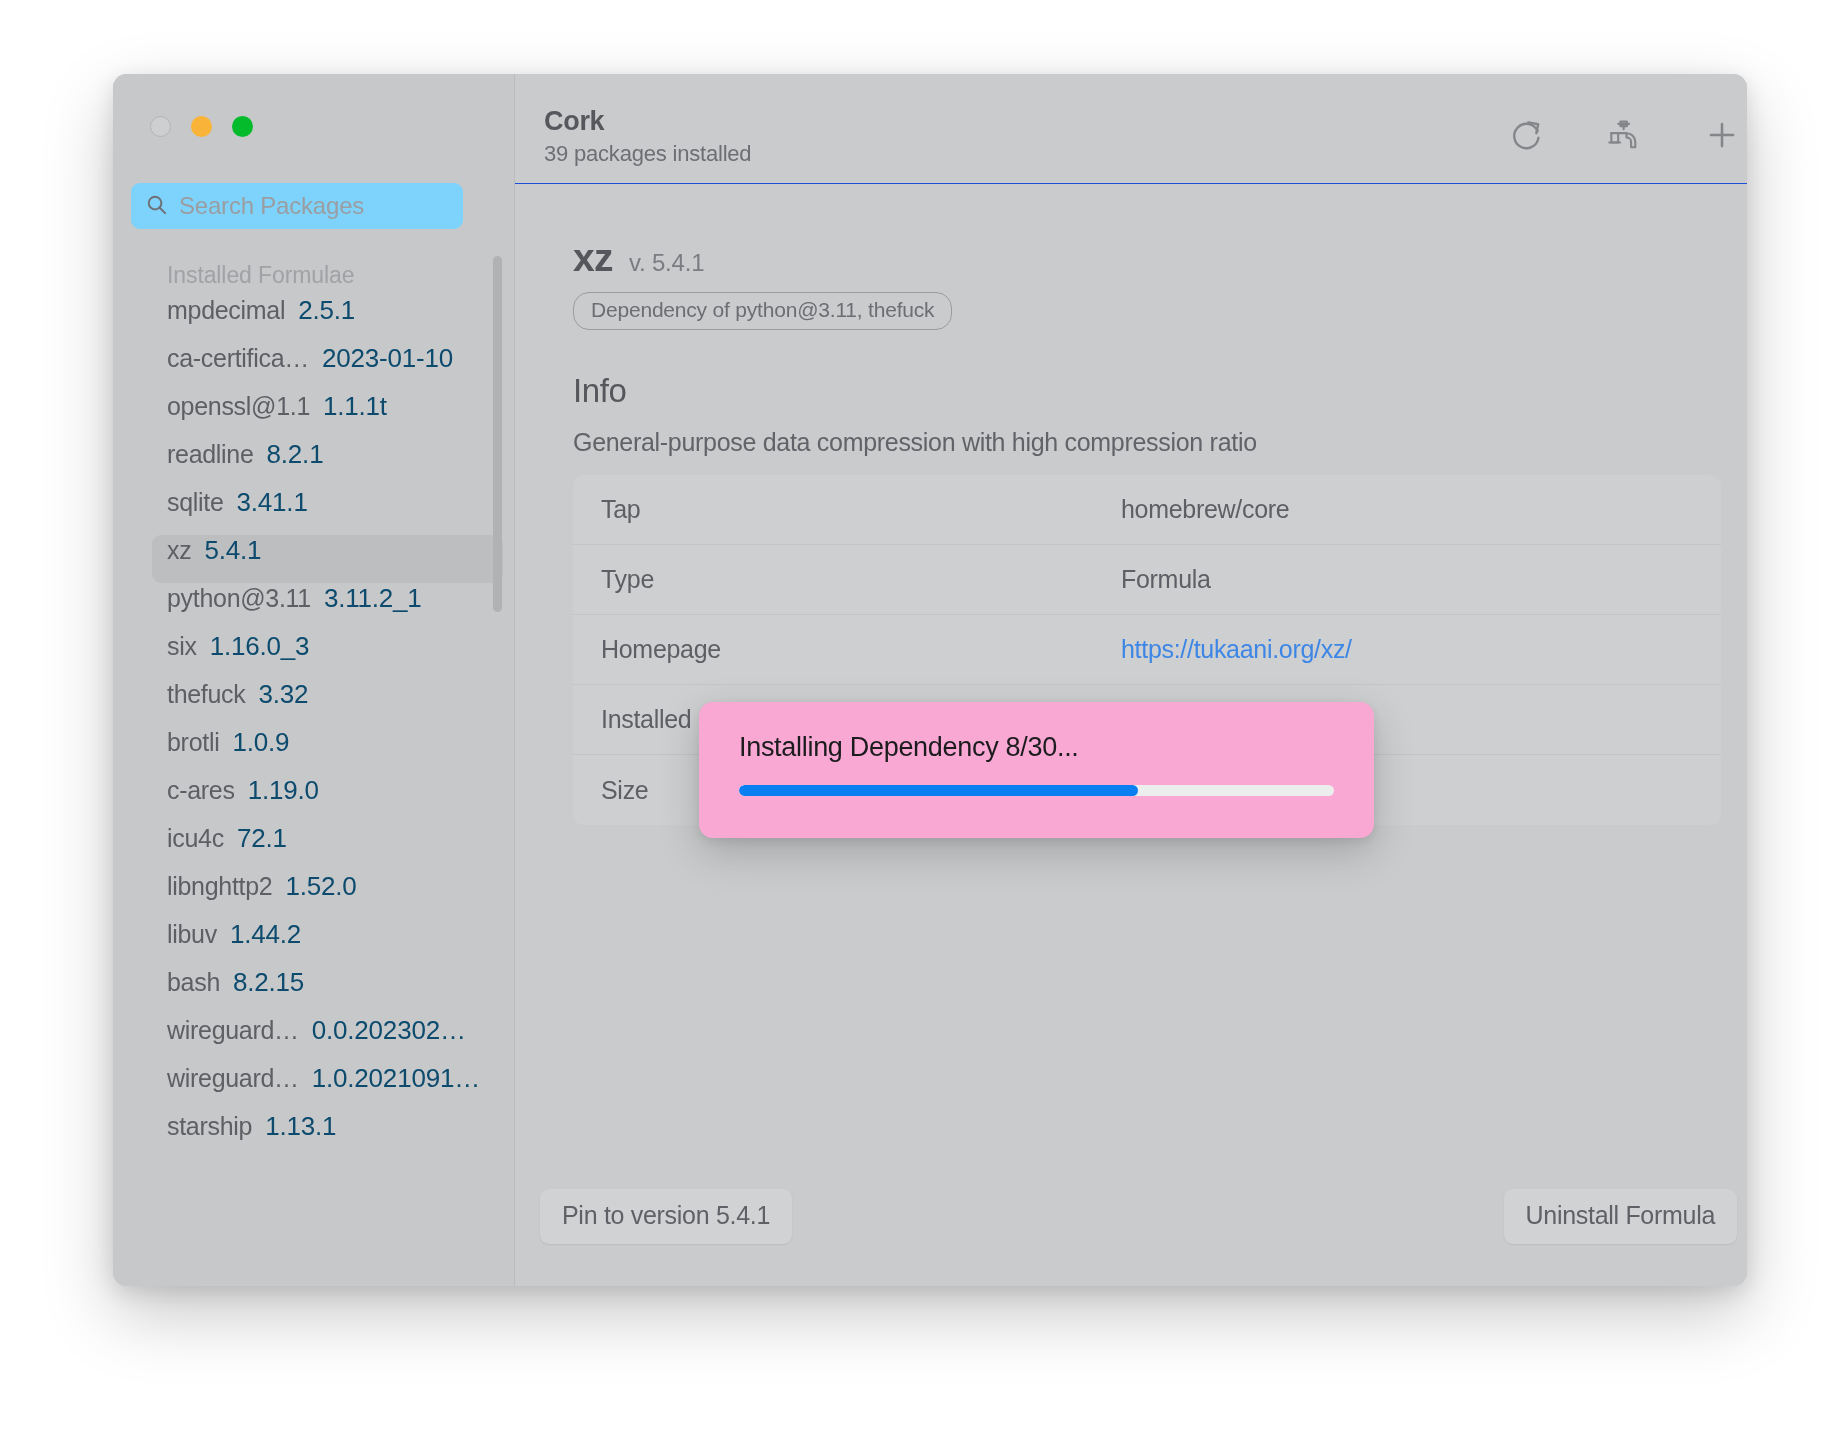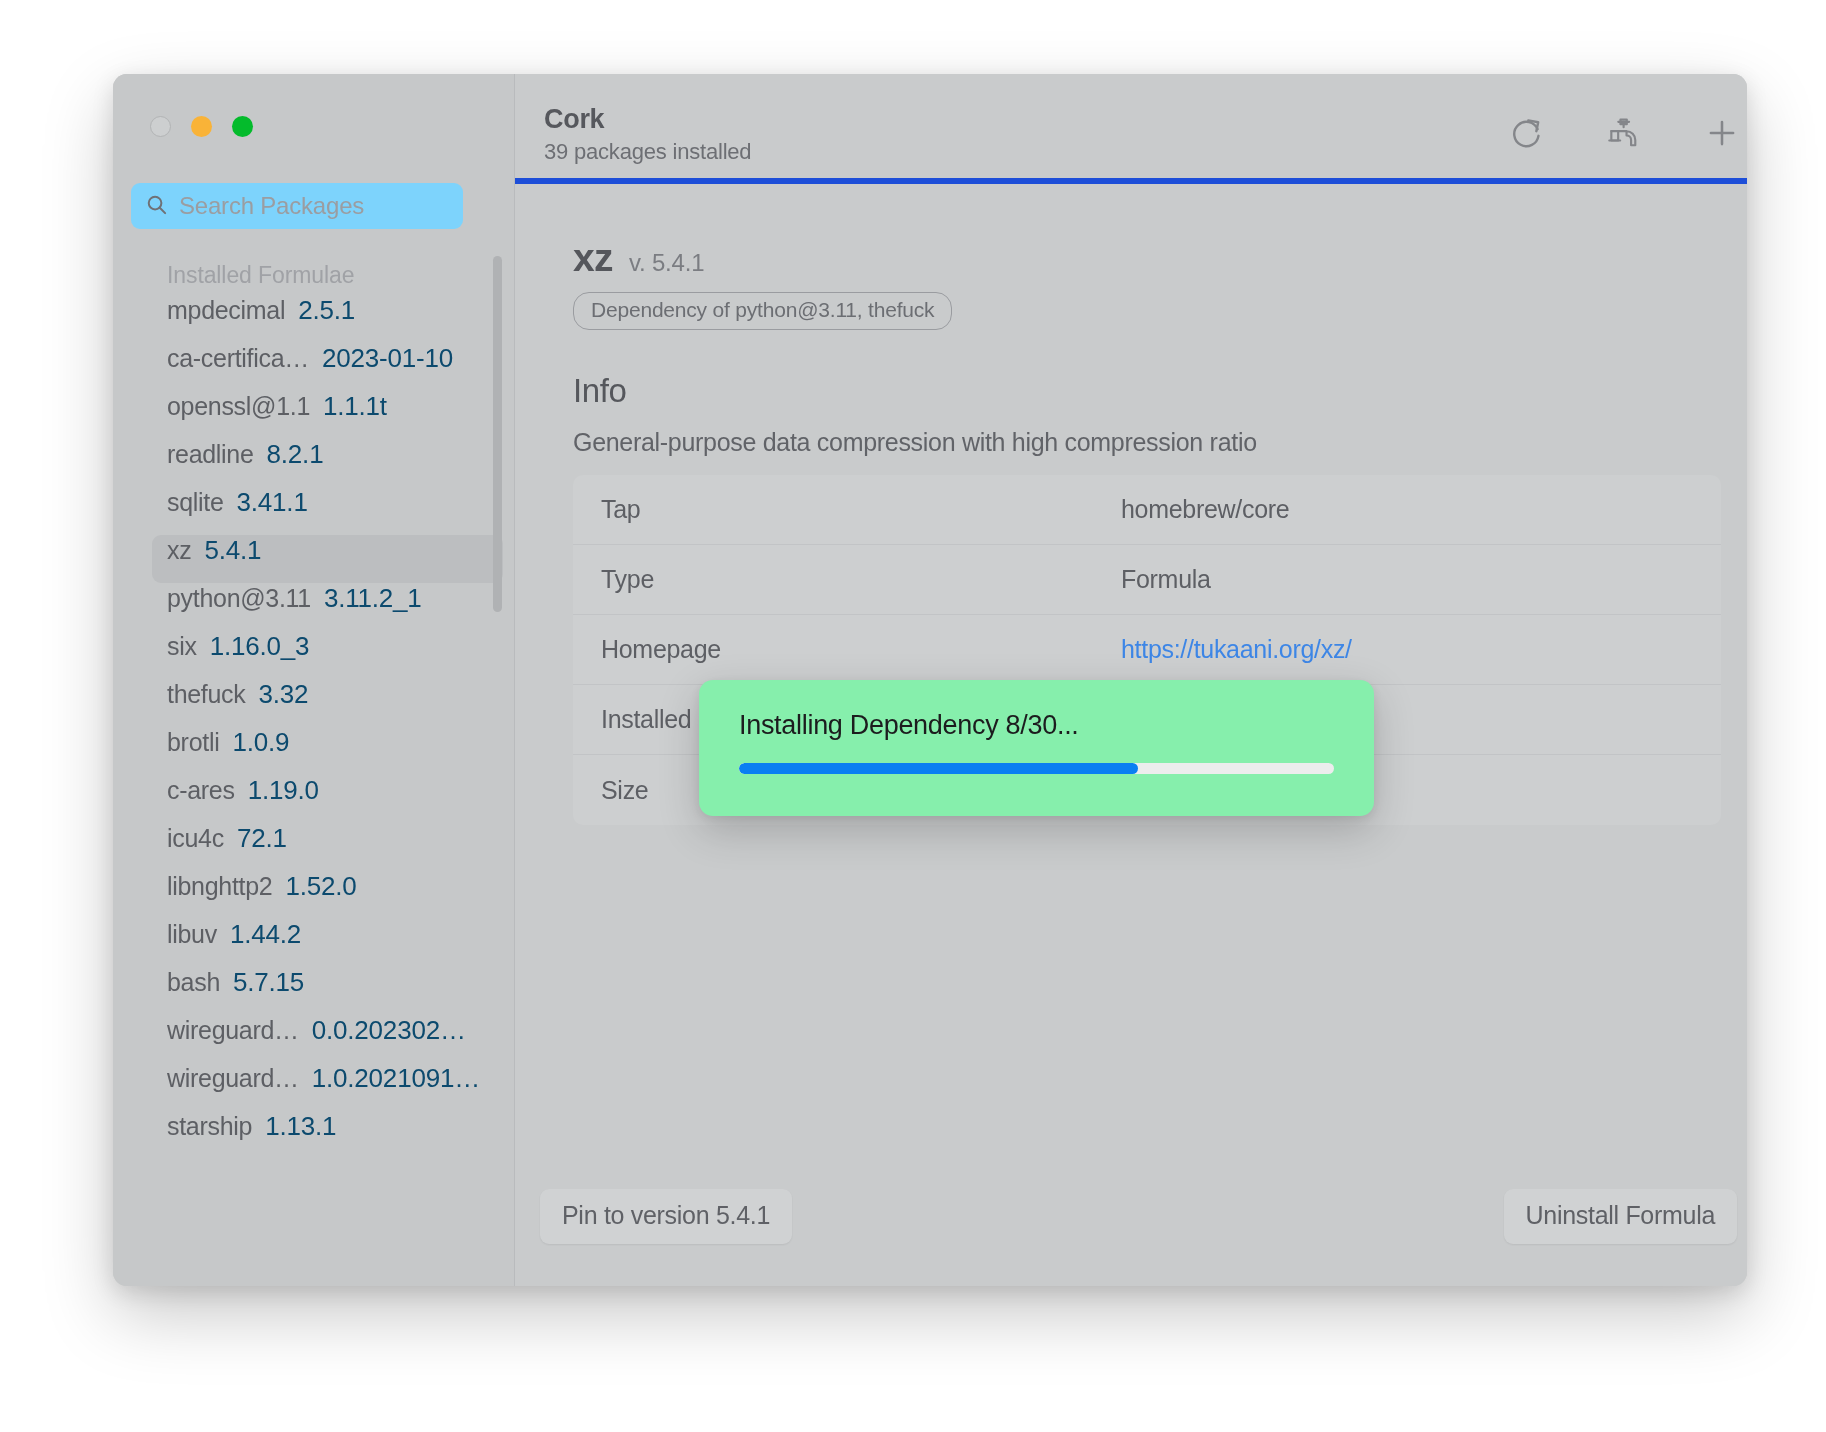--- a/index.html
+++ b/index.html
@@ -141,21 +141,21 @@
     background: #c9cbcc;
     display: flex;
     flex-direction: column;
     border-left: 1px solid #b9bbbd;
   }
 
   #toolbar {
     position: relative;
     height: 110px;
     flex: 0 0 110px;
-    border-bottom: 6px solid #1d4ed8;
+    border-bottom: 1px solid #1d4ed8;
     display: flex;
     align-items: center;
     padding: 16px 36px 0 29px;
   }
   #toolbar-titles { display: flex; flex-direction: column; gap: 4px; }
   #app-title {
     font-size: 27px;
     font-weight: bold;
     color: #56585d;
     letter-spacing: -0.3px;
@@ -279,24 +279,24 @@
     letter-spacing: -0.3px;
     cursor: pointer;
     box-shadow: 0 1px 2px rgba(0,0,0,0.07);
   }
   #uninstall-btn { margin-left: auto; }
 
   
   #modal {
     position: absolute;
     left: 586px;
-    top: 606px;
+    top: 628px;
     width: 675px;
     height: 136px;
-    background: #86efac;
+    background: #f9a8d4;
     border-radius: 14px;
     box-shadow: 0 14px 42px rgba(0,0,0,0.19), 0 3px 10px rgba(0,0,0,0.08);
     padding: 30px 40px 0 40px;
     z-index: 50;
   }
   #modal-title {
     font-size: 27px;
     color: #1c1c1e;
     letter-spacing: -0.3px;
   }
@@ -393,21 +393,21 @@
             <div class="pkg-row">
               <span class="pkg-name">libnghttp2</span>
               <span class="pkg-ver">1.52.0</span>
             </div>
             <div class="pkg-row">
               <span class="pkg-name">libuv</span>
               <span class="pkg-ver">1.44.2</span>
             </div>
             <div class="pkg-row">
               <span class="pkg-name">bash</span>
-              <span class="pkg-ver">5.7.15</span>
+              <span class="pkg-ver">8.2.15</span>
             </div>
             <div class="pkg-row">
               <span class="pkg-name">wireguard…</span>
               <span class="pkg-ver">0.0.202302…</span>
             </div>
             <div class="pkg-row">
               <span class="pkg-name">wireguard…</span>
               <span class="pkg-ver">1.0.2021091…</span>
             </div>
             <div class="pkg-row">

